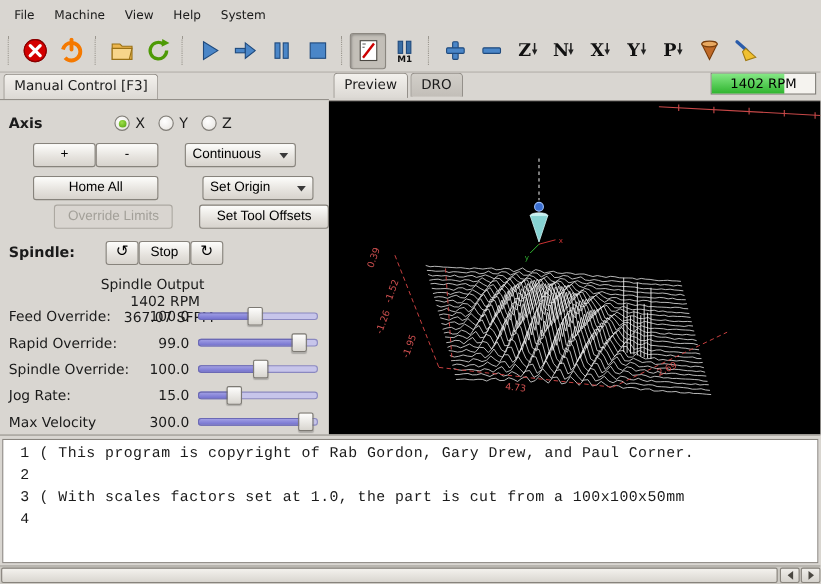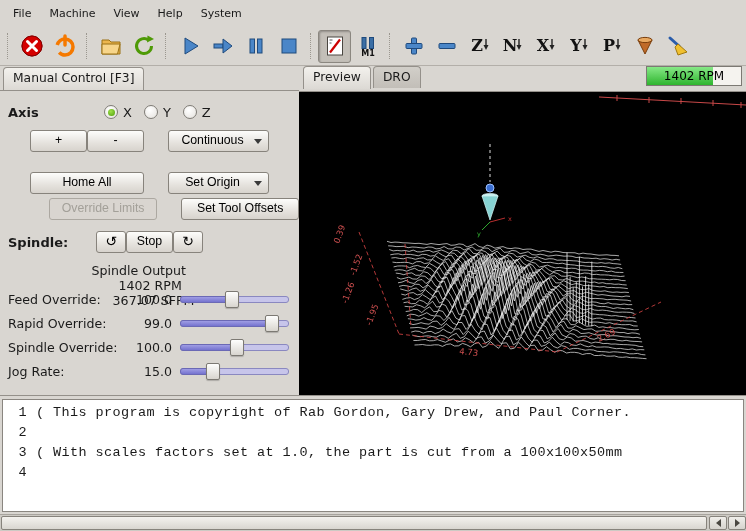--- a/index.html
+++ b/index.html
@@ -25,21 +25,21 @@
   .tab { padding:3px 9px 4px; font-size:12.3px; background:linear-gradient(#d2cfc9,#c2beb8); border:1px solid #94908a; border-bottom:none; border-radius:4px 4px 0 0; margin-right:2px; white-space:nowrap; }
   .tab.active { background:linear-gradient(#f3f1ed,#dcd9d4); padding-bottom:5px; }
   
   .lrow { display:flex; align-items:center; padding-left:8px; }
   .bold { font-weight:bold; }
   .radio { width:14px; height:14px; border-radius:50%; border:1px solid #7f7c76; background:radial-gradient(circle at 40% 35%, #ffffff, #e4e1dc); display:inline-block; position:relative; }
   .radio.sel::after { content:''; position:absolute; left:3px; top:3px; width:7px; height:7px; border-radius:50%; background:radial-gradient(circle at 40% 35%, #9ee04a, #4f9e0a); }
   .radio-label { margin:0 12px 0 5px; }
   .btn { font-size:12.3px; text-align:center; background:linear-gradient(#fdfdfb,#e5e2dd 60%,#d7d3cd); border:1px solid #87837c; border-radius:3px; padding:2px 6px 3px; height:22px; line-height:15px; }
   .btn.disabled { color:#a3a099; background:#d9d5d0; border-color:#aca8a1; }
-  .combo { display:flex; align-items:center; justify-content:center; position:relative; padding-right:18px; }
+  .combo { display:flex; align-items:center; position:relative; padding-right:18px; }
   .combo .arrow { position:absolute; right:6px; top:8px; width:0; height:0; border-left:4px solid transparent; border-right:4px solid transparent; border-top:5px solid #3a3a3a; }
   .ro-row { display:flex; align-items:center; padding-left:8px; height:24px; }
   .ro-label { width:124px; font-size:12.6px; }
   .ro-value { width:40px; text-align:right; font-size:12.6px; }
   .slider { position:relative; height:17px; flex:1; margin:0 10px 0 8px; }
   .slider .trough { position:absolute; left:0; right:0; top:5px; height:7px; background:#c7c5ea; border:1px solid #8a88c0; border-radius:3px; }
   .slider .fill { position:absolute; left:0; top:5px; height:7px; background:linear-gradient(#9f9de4,#7573cf); border:1px solid #6b69b5; border-radius:3px 0 0 3px; }
   .slider .handle { position:absolute; top:0; width:14px; height:17px; background:linear-gradient(#fefefd,#d8d5cf); border:1px solid #7c7973; border-radius:2px; box-shadow:0 1px 1px rgba(0,0,0,.2); }
   .spin-btn { width:30px; }
   .spin-glyph { font-family:"DejaVu Sans",sans-serif; font-size:14px; line-height:14px; }
@@ -227,21 +227,21 @@
 
   <div class="lrow" style="margin-top:7px;">
     <button class="btn" style="margin-left:22px;width:57px;">+</button>
     <button class="btn" style="width:57px;">-</button>
     <button class="btn combo" style="margin-left:24px;width:101px;">
       <span>Continuous</span>
       <span class="arrow"></span>
     </button>
   </div>
 
-  <div class="lrow" style="margin-top:20px;">
+  <div class="lrow" style="margin-top:8px;gap:16px;">
     <button class="btn" style="margin-left:22px;width:114px;">Home All</button>
     <button class="btn combo" style="margin-left:24px;width:101px;">
       <span>Set Origin</span>
       <span class="arrow"></span>
     </button>
   </div>
 
   <div class="lrow" style="margin-top:4px;padding-left:27px;">
     <button class="btn disabled" style="margin-left:22px;width:114px;">Override Limits</button>
     <button class="btn" style="margin-left:24px;width:124px;">Set Tool Offsets</button>
@@ -287,20 +287,29 @@
         <div class="handle" style="left: calc(52% - 7px);"></div>
     </div>
   </div>
   <div class="ro-row">
     <span class="ro-label">Jog Rate:</span>
     <span class="ro-value">15.0</span>
     <div class="slider">
       <div class="trough"></div>
         <div class="fill" style="width: 30%;"></div>
         <div class="handle" style="left: calc(30% - 7px);"></div>
+    </div>
+  </div>
+  <div class="ro-row">
+    <span class="ro-label">Max Velocity</span>
+    <span class="ro-value">300.0</span>
+    <div class="slider">
+      <div class="trough"></div>
+        <div class="fill" style="width: 90%;"></div>
+        <div class="handle" style="left: calc(90% - 7px);"></div>
     </div>
   </div>
 </div>
 
 <div class="right">
   <div class="rtabs">
     <div class="tab active">Preview</div>
     <div class="tab">DRO</div>
     <div class="rpm">
       <div class="fill" style="width: 70%;"></div>

